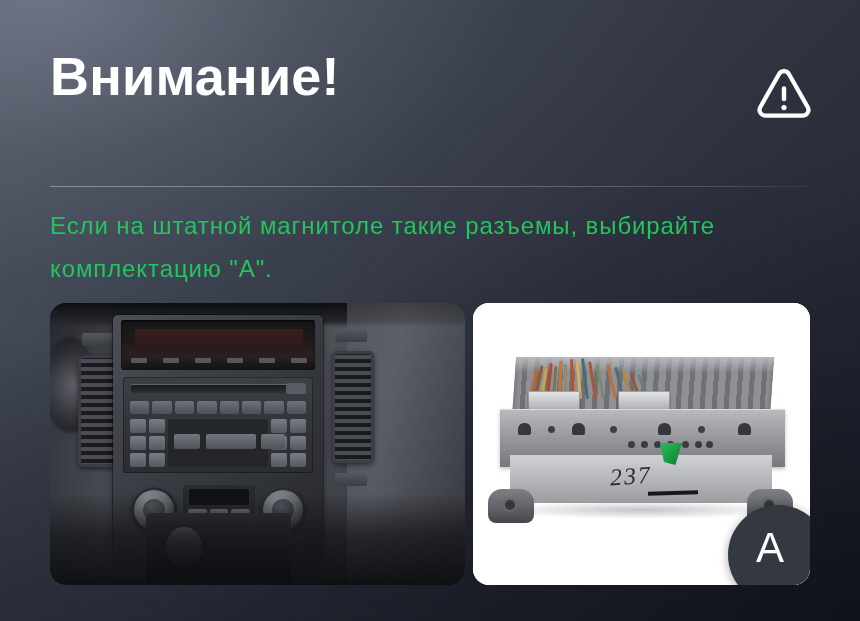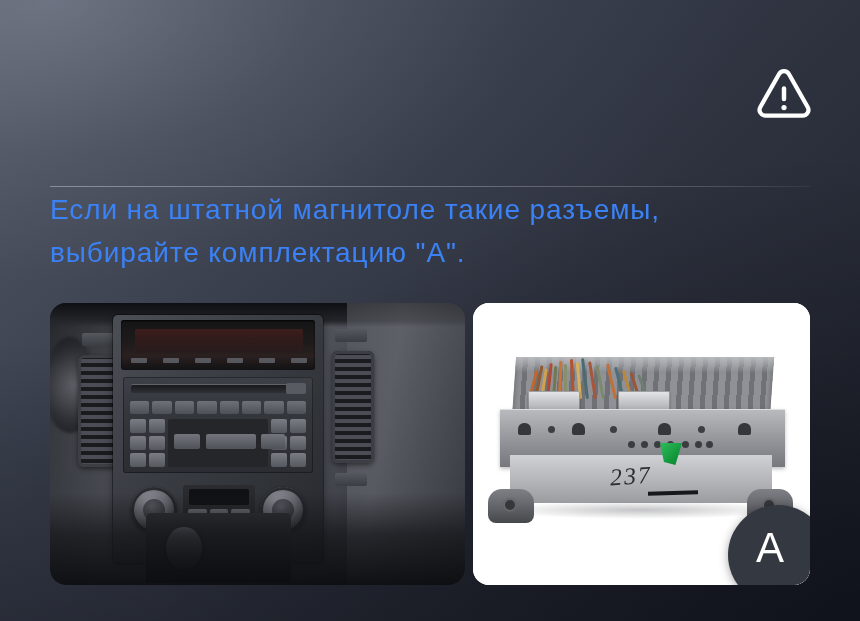--- a/index.html
+++ b/index.html
@@ -66,25 +66,25 @@
     left: 50px;
     top: 186px;
     width: 760px;
     height: 1px;
     background: linear-gradient(to right, rgba(255,255,255,0.34) 0%, rgba(255,255,255,0.26) 55%, rgba(255,255,255,0.16) 88%, rgba(255,255,255,0.05) 100%);
   }
 
   .subtitle {
     position: absolute;
     left: 50px;
-    top: 188px;
+    top: 204px;
     width: 768px;
     margin: 0;
-    color: #3b82f6;
-    font-size: 28px;
+    color: #22c55e;
+    font-size: 24px;
     font-weight: 400;
     line-height: 43px;
     letter-spacing: 0.9px;
   }
 
   
   .photos {
     position: absolute;
     left: 50px;
     top: 303px;
@@ -311,20 +311,21 @@
 <body>
 
 <div class="screen">
   <div class="bg-base"></div>
   <div class="bg-bloom"></div>
   <div class="bg-shade"></div>
   <div class="bg-vign"></div>
 
   <div class="content">
 
+    <h1 class="title">Внимание!</h1>
 
     <div class="warn-icon">
       <svg viewBox="0 0 64 64" aria-hidden="true">
         <path d="M32 9.5 C34.2 9.5 36.1 10.7 37.2 12.6 L56.4 46.4 C57.5 48.3 57.5 50.6 56.4 52.4 C55.3 54.3 53.4 55.4 51.2 55.4 L12.8 55.4 C10.6 55.4 8.7 54.3 7.6 52.4 C6.5 50.6 6.5 48.3 7.6 46.4 L26.8 12.6 C27.9 10.7 29.8 9.5 32 9.5 Z" fill="none" stroke="#ffffff" stroke-width="4.4" stroke-linejoin="round"></path>
         <rect x="29.7" y="25" width="4.6" height="15.5" rx="2.3" fill="#ffffff"></rect>
         <circle cx="32" cy="47" r="2.7" fill="#ffffff"></circle>
       </svg>
     </div>
 
     <div class="divider"></div>

